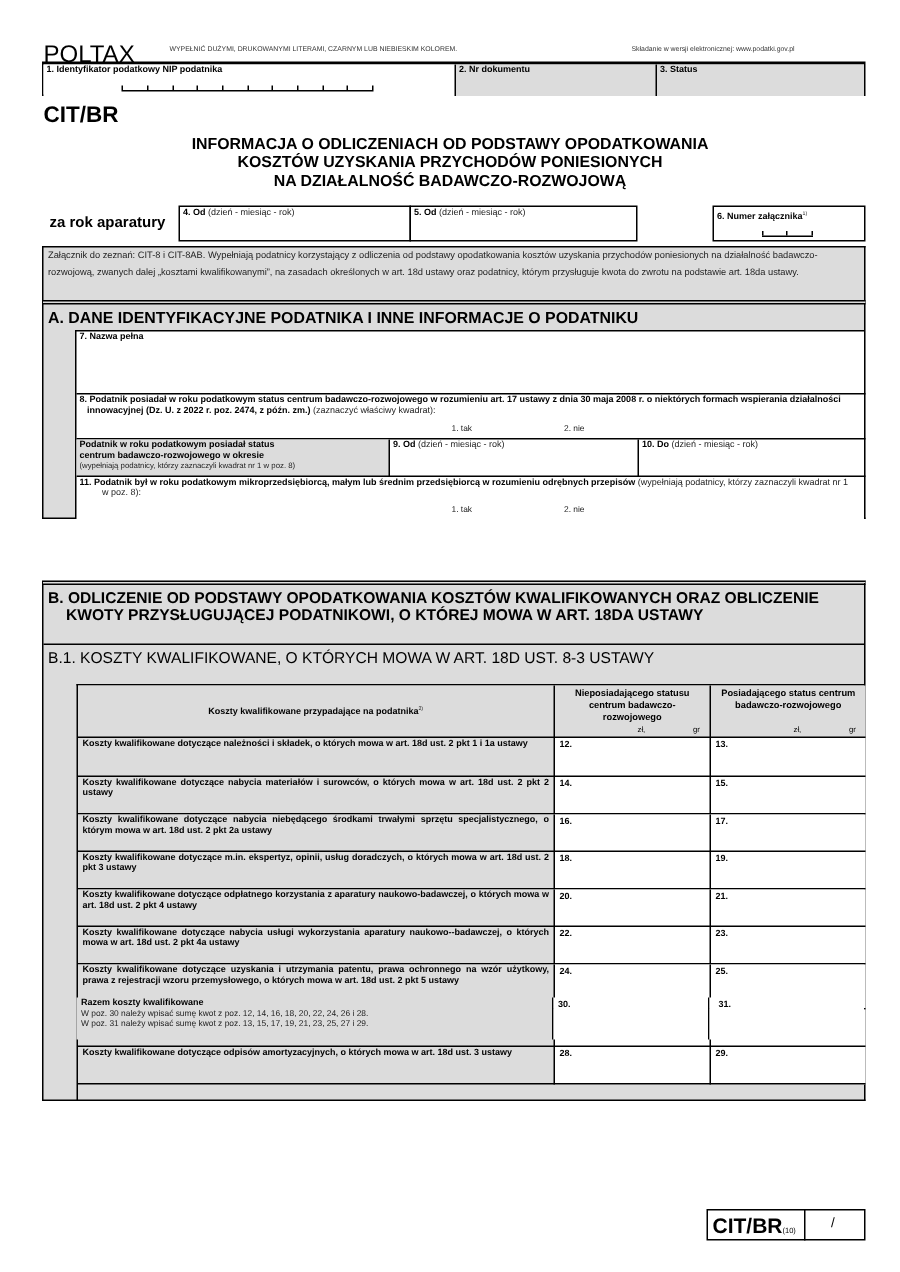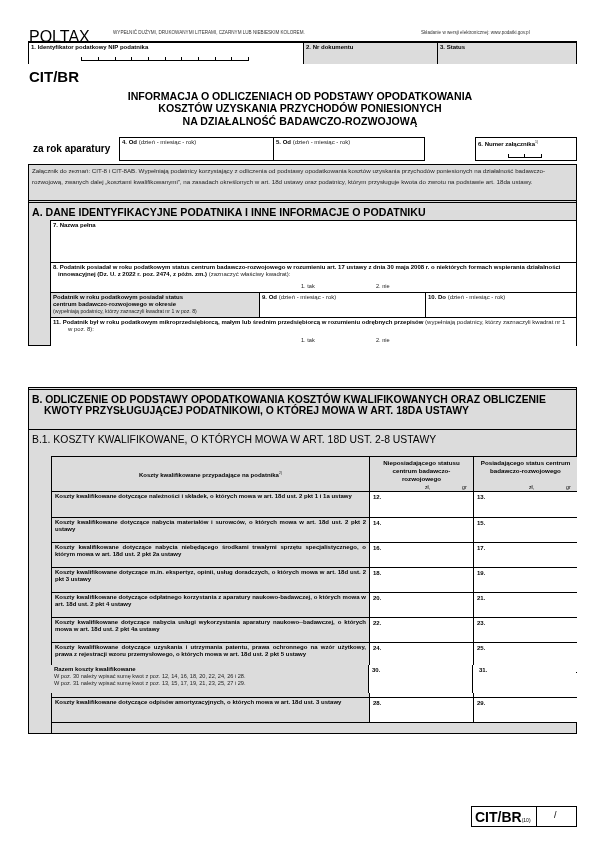--- a/index.html
+++ b/index.html
@@ -111,21 +111,21 @@
       </div>
       <div class="opt" style="left:250px;top:19px;">1. tak</div>
       <div class="opt" style="left:325px;top:19px;">2. nie</div>
     </div>
   </div>
 </div>
 
 <div class="abs gray" style="left:28px;top:346px;width:549px;height:347px;border:1px solid #000;border-top:3px double #000;margin-top:41px;">
   <div class="abs" style="left:3px;top:4px;width:540px;font-size:10.4px;font-weight:bold;line-height:11px;padding-left:12px;text-indent:-12px;">B. ODLICZENIE OD PODSTAWY OPODATKOWANIA KOSZTÓW KWALIFIKOWANYCH ORAZ OBLICZENIE KWOTY PRZYSŁUGUJĄCEJ PODATNIKOWI, O KTÓREJ MOWA W ART. 18DA USTAWY</div>
   <div class="abs" style="left:0;top:39px;width:547px;height:24px;border-top:1px solid #000;">
-    <div class="abs" style="left:3px;top:4px;font-size:10.4px;">B.1. KOSZTY KWALIFIKOWANE, O KTÓRYCH MOWA W ART. 18D UST. 2-8 USTAWY</div>
+    <div class="abs" style="left:3px;top:4px;font-size:10.4px;">B.1. KOSZTY KWALIFIKOWANE, O KTÓRYCH MOWA W ART. 18D UST. 8-3 USTAWY</div>
   </div>
 
   <div class="abs" style="left:22px;top:66px;width:525px;height:278px;border-top:1px solid #000;border-left:1px solid #000;">
 
     <div class="abs gray" style="left:0;top:0;width:318px;height:35px;border-right:1px solid #000;border-bottom:1px solid #000;display:flex;align-items:center;justify-content:center;">
       <span class="lbl"><span>Koszty kwalifikowane przypadające na podatnika</span><sup class="thin" style="font-size:3.5px;">2)</sup></span>
     </div>
     <div class="abs gray" style="left:318px;top:0;width:104px;height:35px;border-right:1px solid #000;border-bottom:1px solid #000;text-align:center;">
       <div class="lbl" style="padding:2px 6px 0;font-size:6.2px;line-height:8px;">Nieposiadającego statusu centrum badawczo-rozwojowego</div>
       <div class="abs small" style="left:55px;top:27px;">zł,</div>

